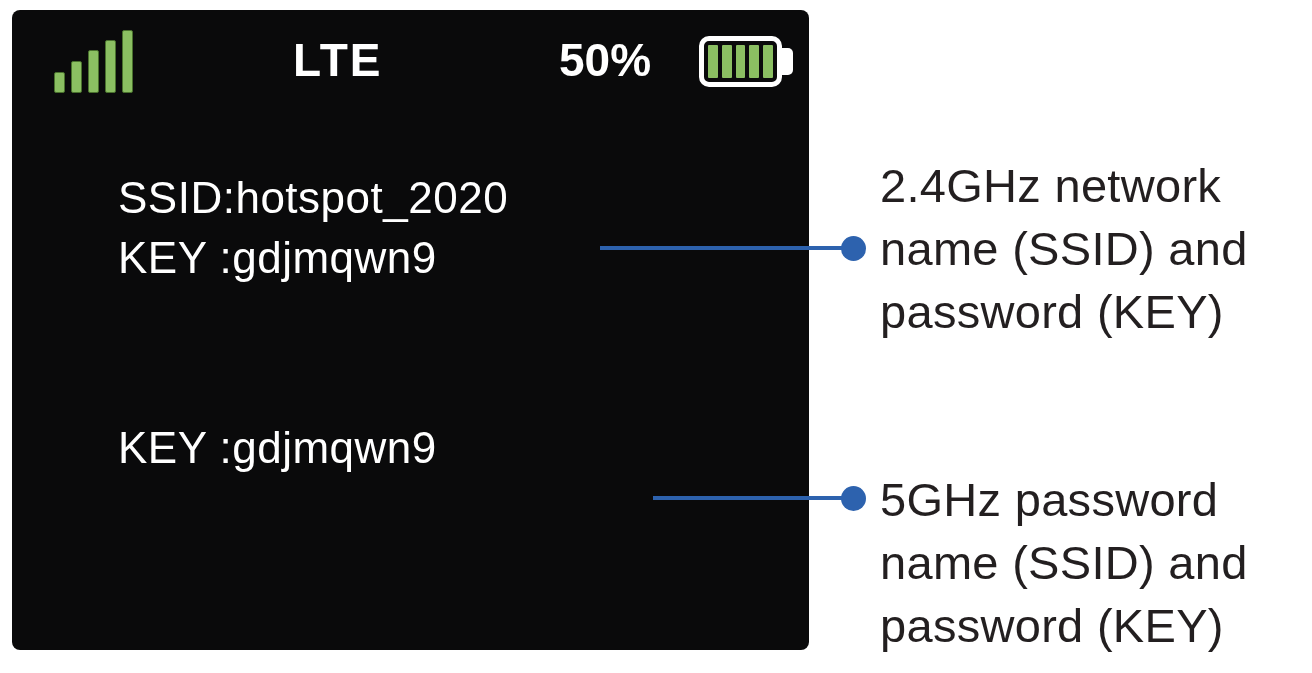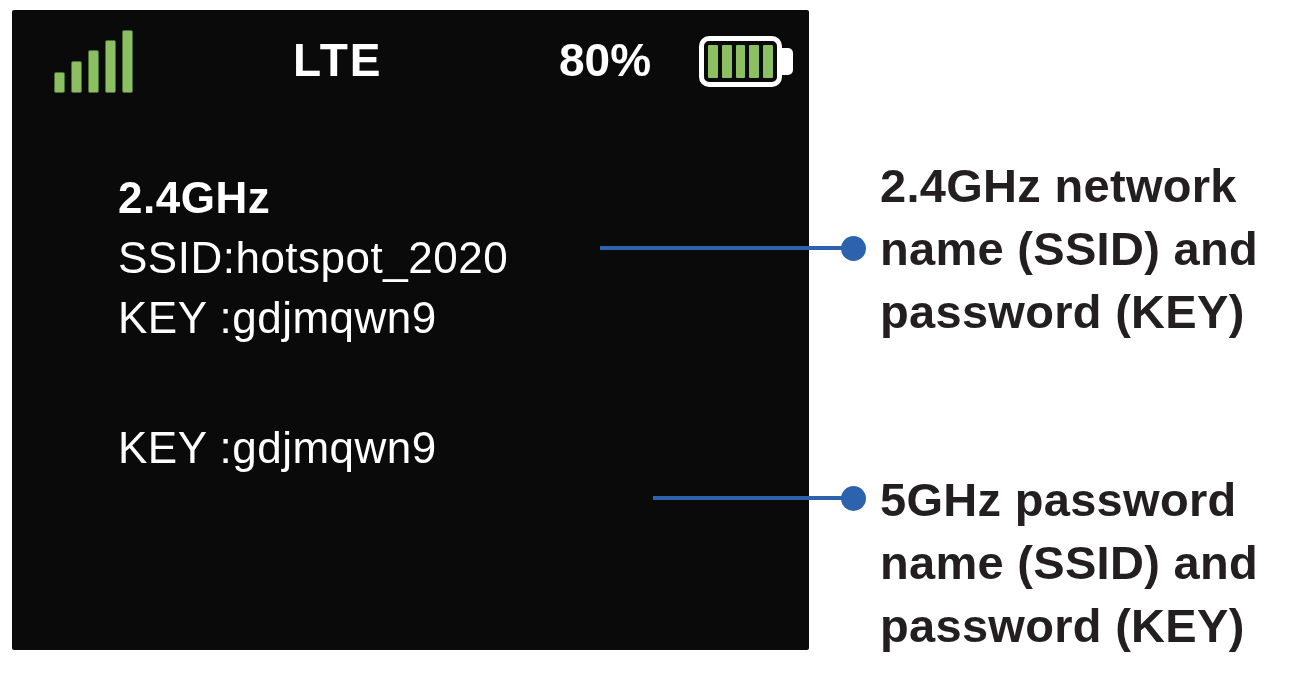--- a/index.html
+++ b/index.html
@@ -9,21 +9,21 @@
     background:#ffffff;
     overflow:hidden;
     font-family:"Liberation Sans", sans-serif;
   }
 
   
   .device-screen{
     position:absolute;left:12px;top:10px;
     width:797px;height:640px;
     background:#0a0a0b;
-    border-radius:2px;
+    border-radius:8px;
   }
 
   
   .signal-icon{
     position:absolute;left:42px;top:20px;
     width:80px;height:63px;
     display:flex;align-items:flex-end;gap:6px;
   }
   .signal-icon .bar{
     width:11px;background:#8BBF62;
@@ -87,21 +87,21 @@
     position:absolute;width:25px;height:25px;
     background:#2D62AE;border-radius:50%;
   }
   .callout-dot.d1{left:841px;top:236px;}
   .callout-dot.d2{left:841px;top:486px;}
 
   
   .callout-text{
     position:absolute;left:880px;
     color:#231F20;font-size:47px;line-height:63px;
-    font-weight:700;letter-spacing:0.3px;white-space:nowrap;
+    font-weight:400;letter-spacing:0.3px;white-space:nowrap;
   }
   .callout-text.t1{top:154px;}
   .callout-text.t2{top:468px;}
   .callout-text div{min-height:63px;}
 </style>
 </head>
 <body>
 
 <div class="canvas">
 
@@ -110,33 +110,32 @@
     <div class="signal-icon">
       <span class="bar"></span>
       <span class="bar"></span>
       <span class="bar"></span>
       <span class="bar"></span>
       <span class="bar"></span>
     </div>
 
     <div class="network-type">LTE</div>
 
-    <div class="battery-percent">80%</div>
+    <div class="battery-percent">50%</div>
 
     <div class="battery-icon">
       <span class="cell"></span>
       <span class="cell"></span>
       <span class="cell"></span>
       <span class="cell"></span>
       <span class="cell"></span>
     </div>
     <div class="battery-nub"></div>
 
     <div class="wifi-block b24">
-      <div class="band">2.4GHz</div>
       <div>SSID:hotspot_2020</div>
       <div>KEY :gdjmqwn9</div>
     </div>
 
     <div class="wifi-block b5">
       <div>KEY :gdjmqwn9</div>
     </div>
 
   </div>
 

